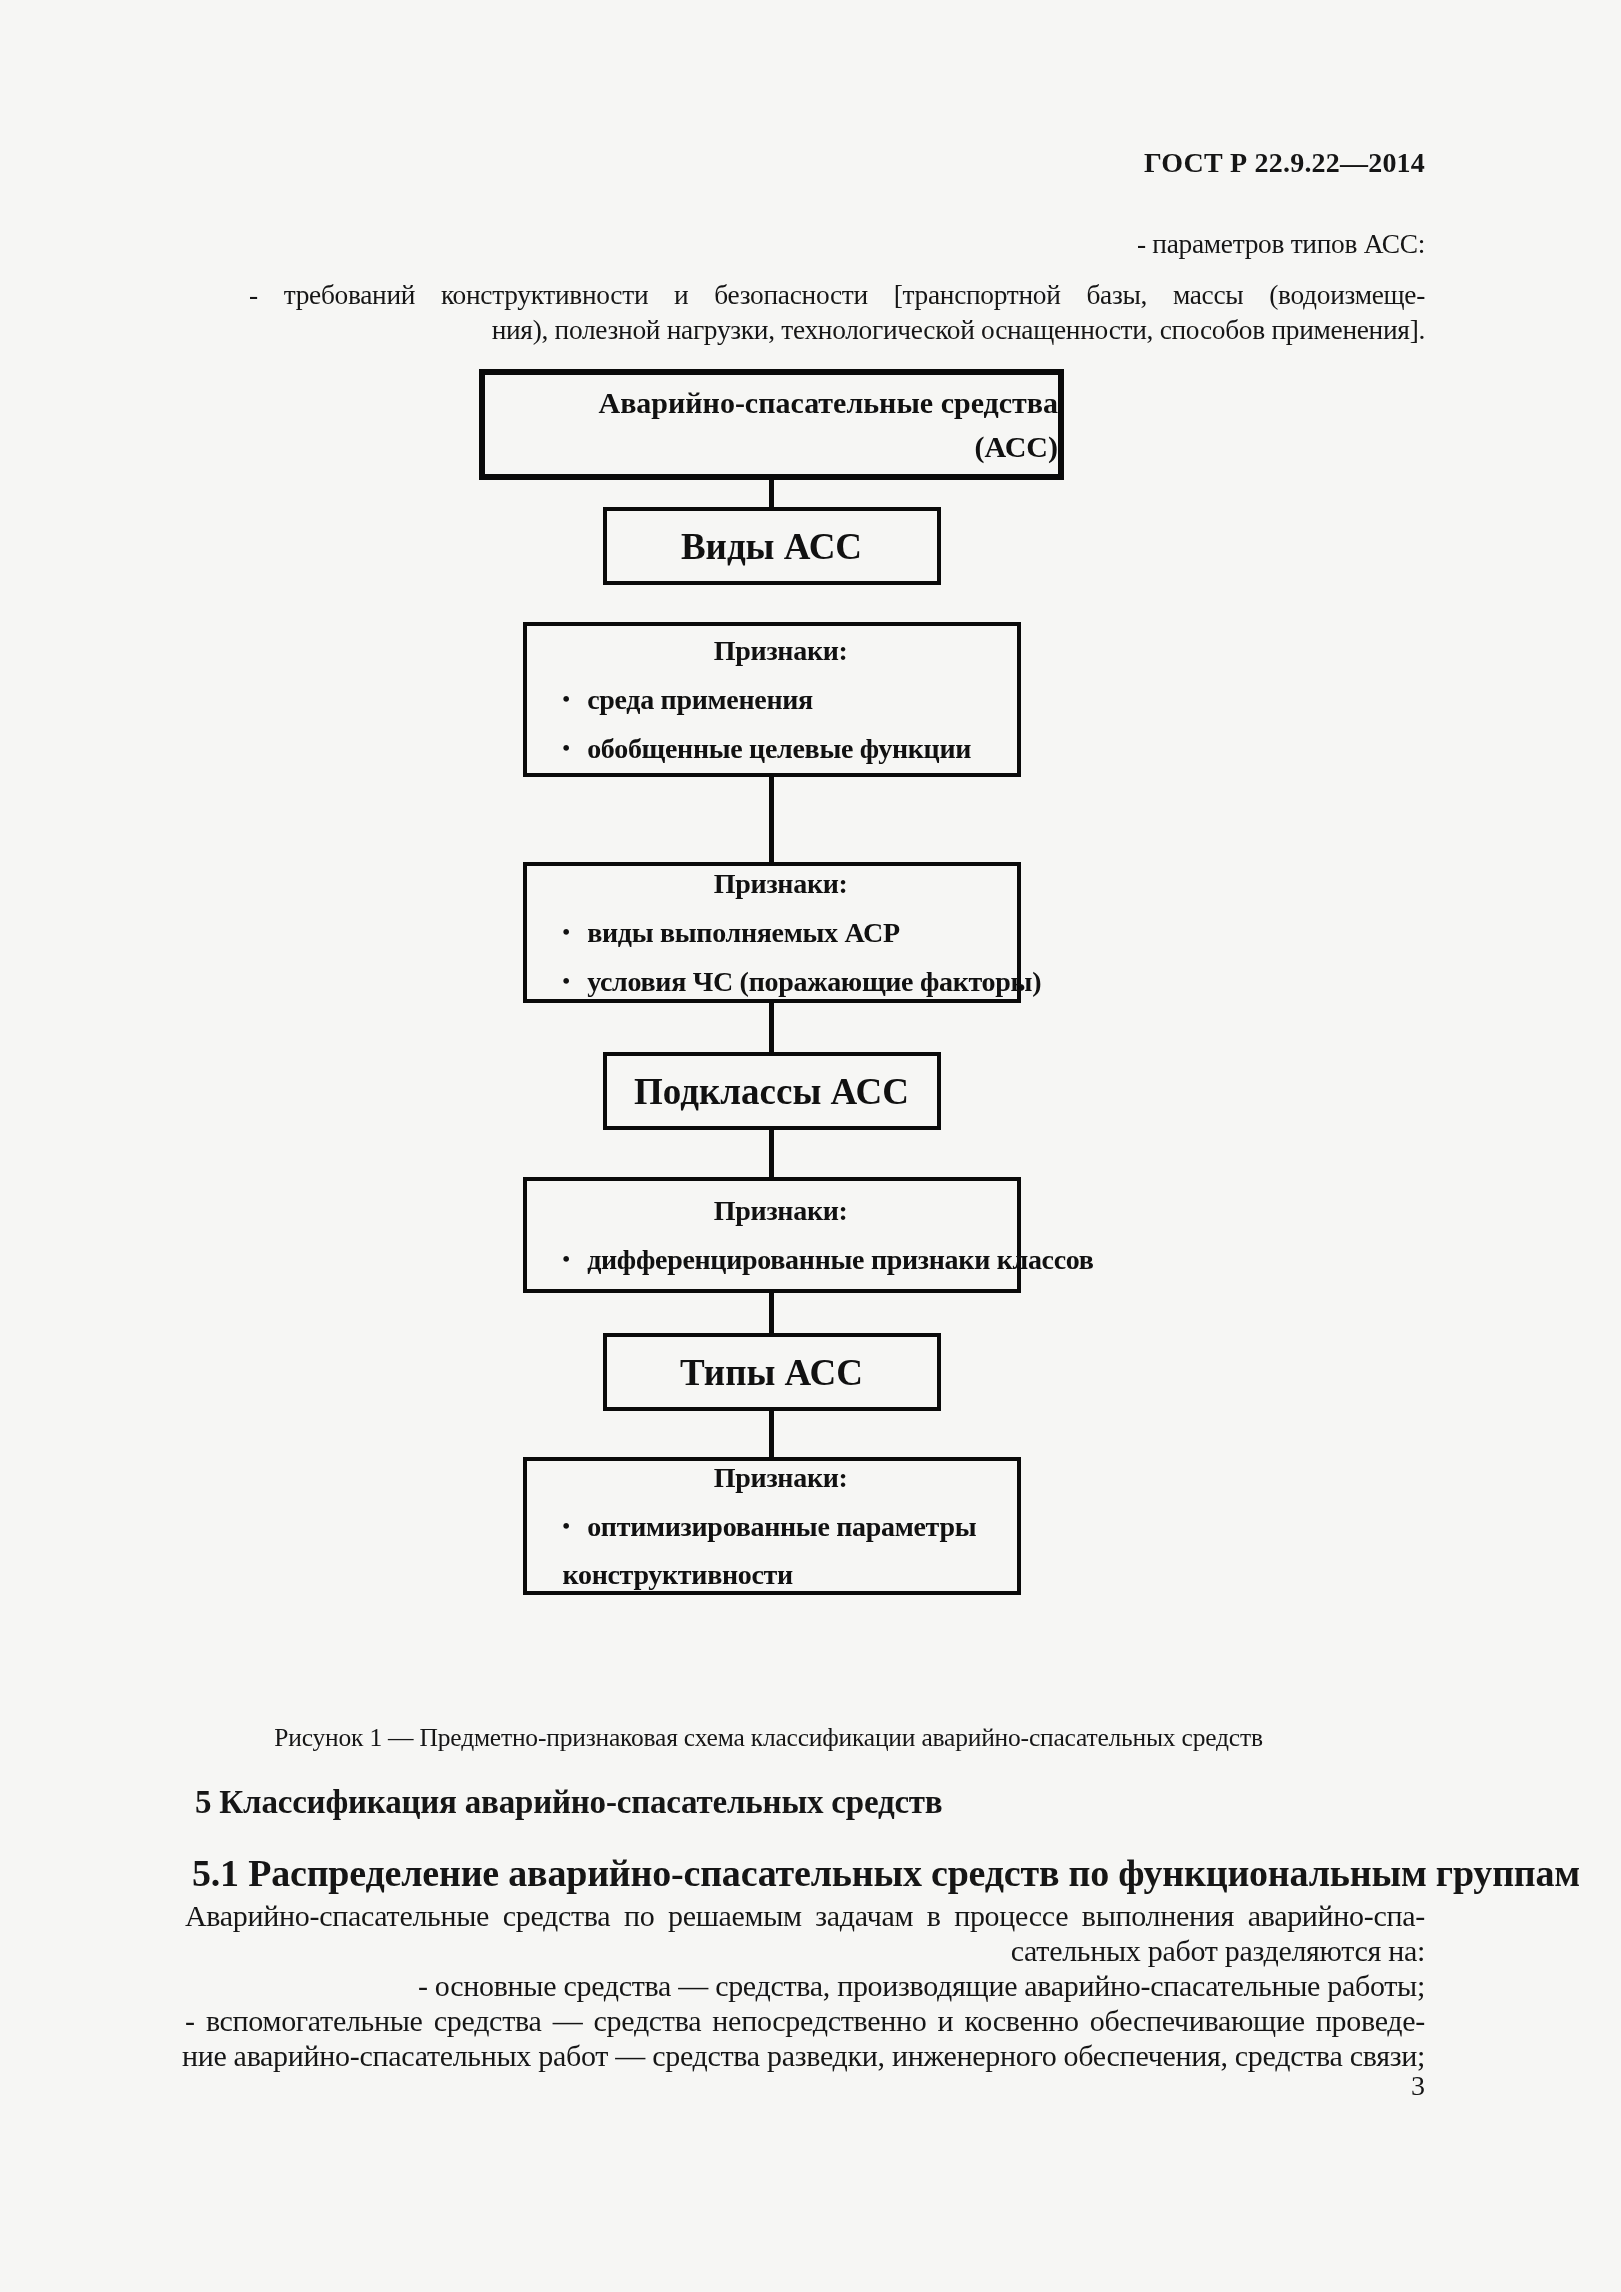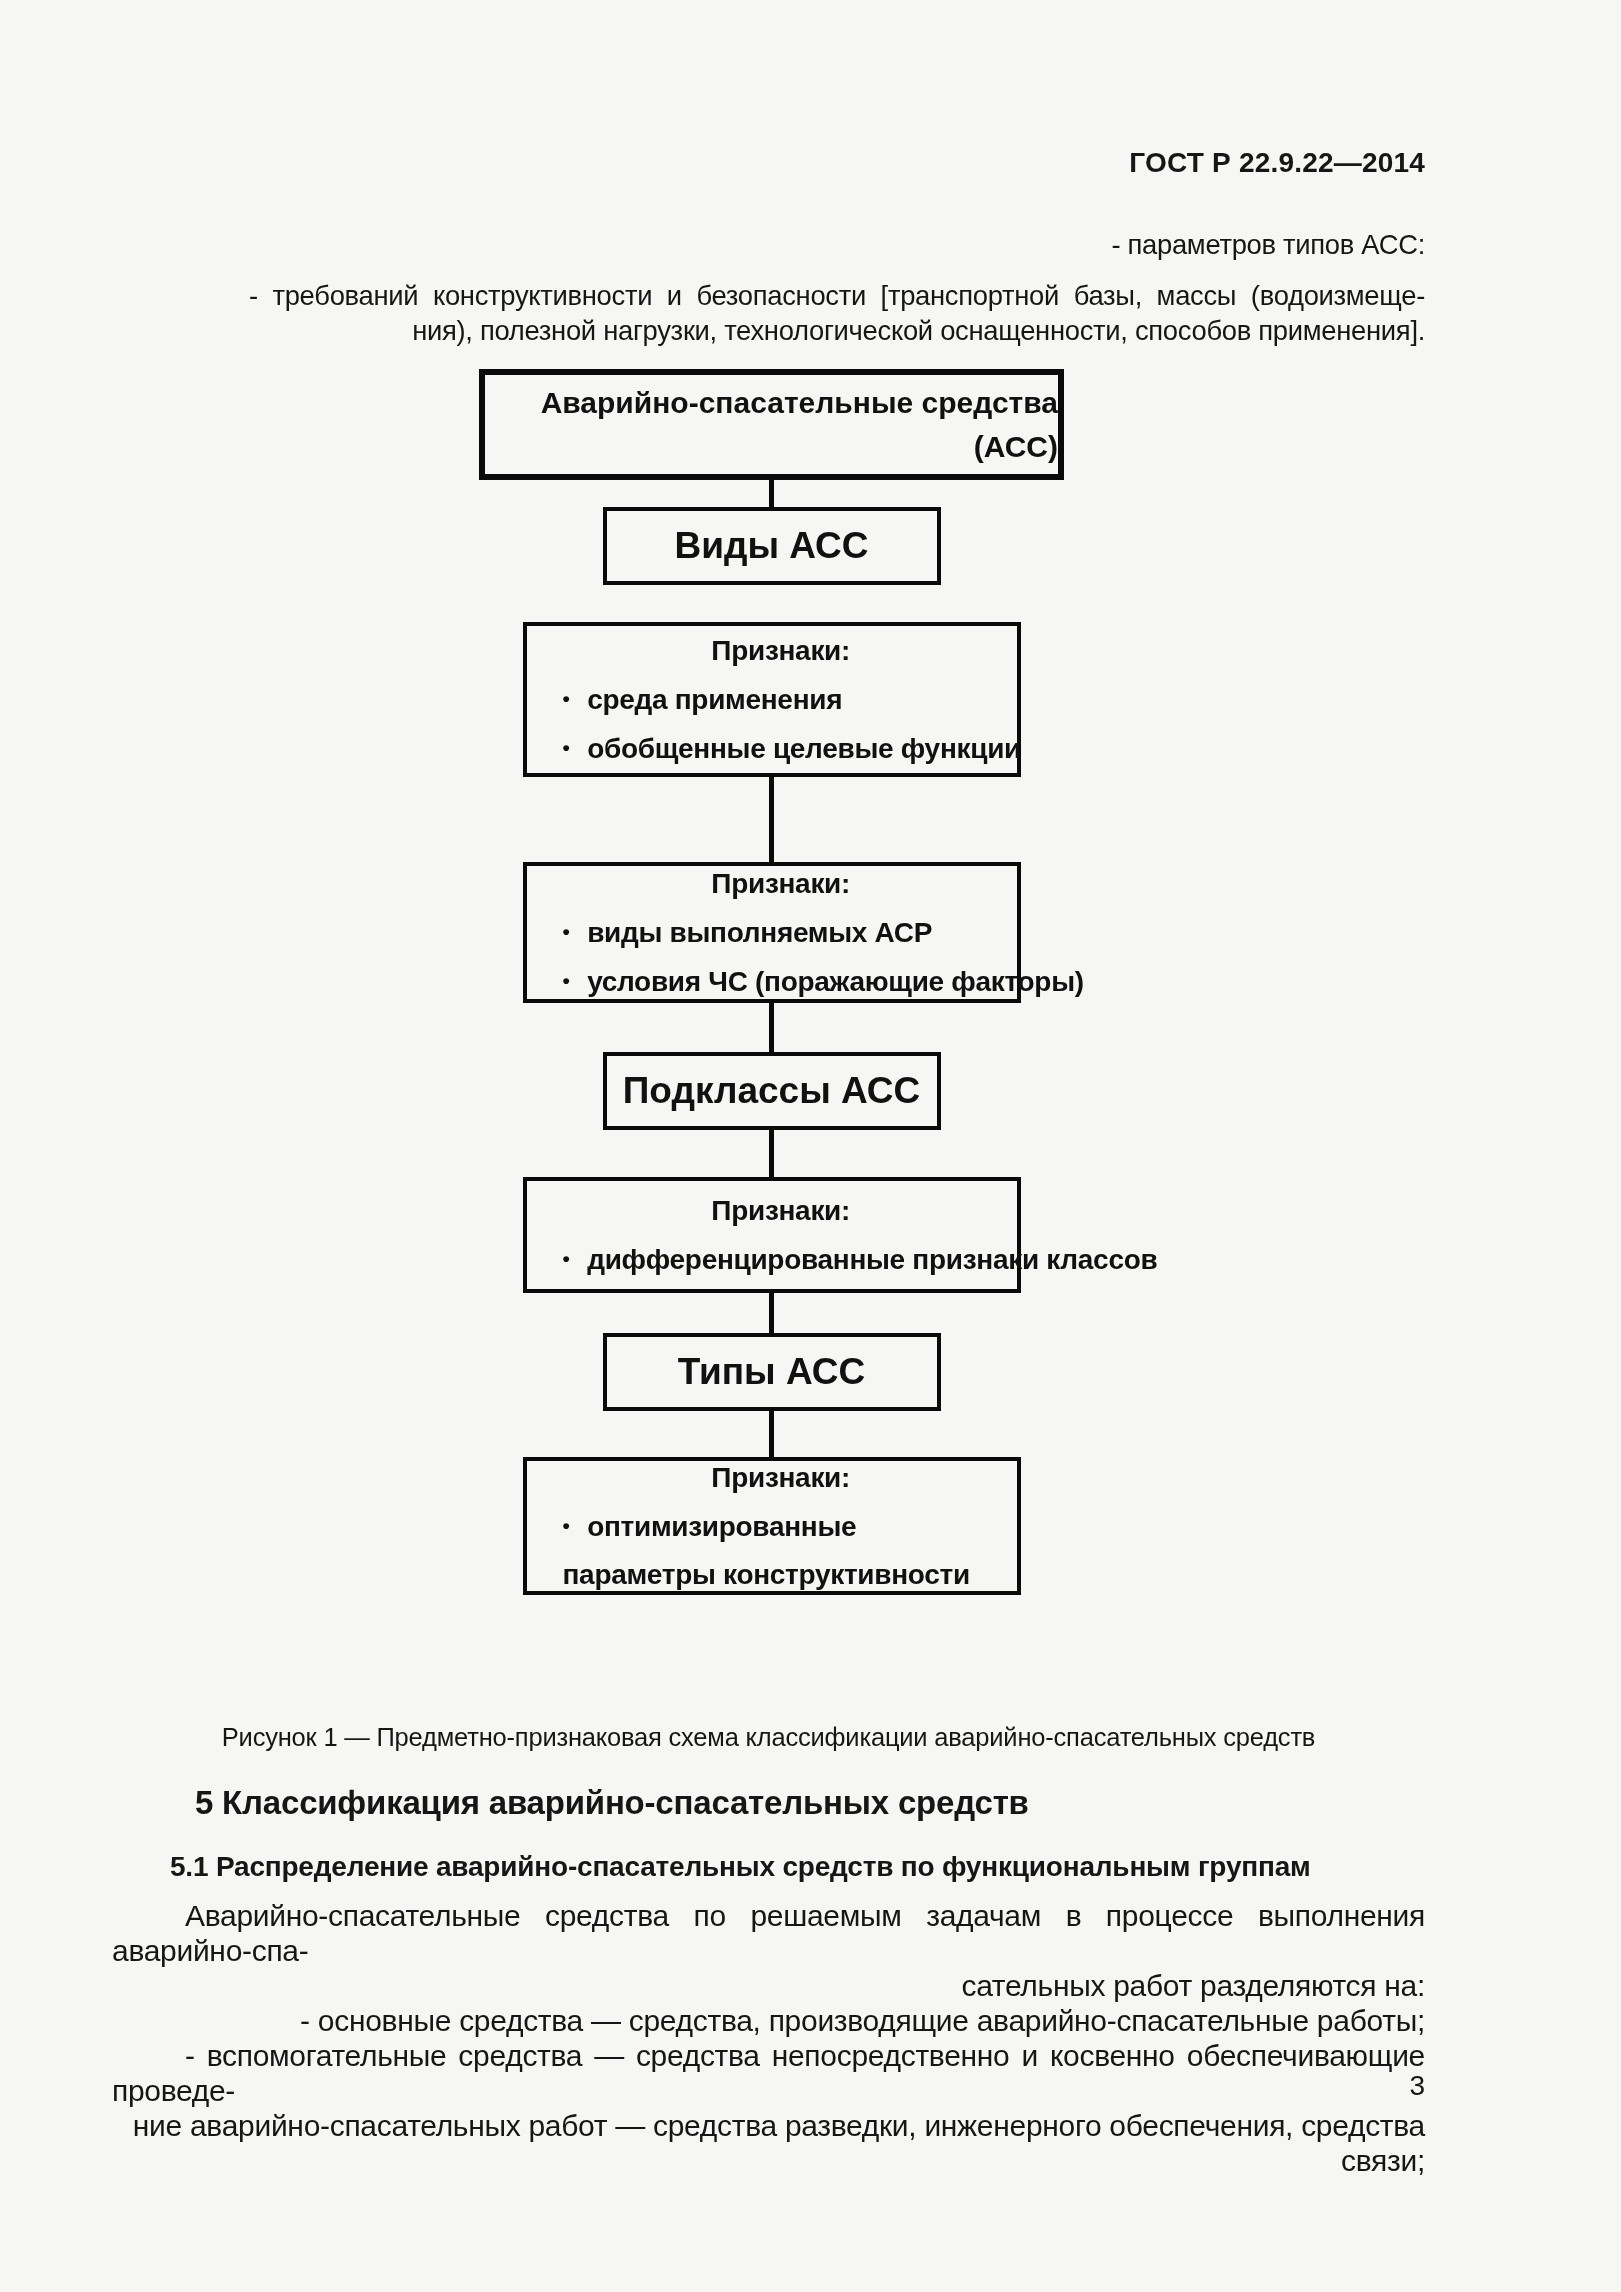--- a/index.html
+++ b/index.html
@@ -5,21 +5,21 @@
   html, body {
     margin: 0;
     padding: 0;
     background: #f6f6f4;
   }
   .page {
     position: relative;
     width: 1621px;
     height: 2293px;
     background: #f6f6f4;
-    font-family: Liberation Sans, sans-serif;
+    font-family: Liberation Serif, serif;
     color: #161616;
     overflow: hidden;
   }
 
   
   .gost-header {
     position: absolute;
     top: 147px;
     right: 196px;
     font-size: 28px;
@@ -117,22 +117,22 @@
     position: absolute;
     top: 1784px;
     left: 195px;
     font-size: 33px;
     font-weight: bold;
     letter-spacing: -0.2px;
   }
   .h2 {
     position: absolute;
     top: 1851px;
-    left: 170px;
-    font-size: 28px;
+    left: 192px;
+    font-size: 38px;
     font-weight: bold;
     letter-spacing: -0.2px;
   }
   .bodytext {
     position: absolute;
     top: 1898px;
     left: 112px;
     right: 196px;
     font-size: 30px;
     line-height: 35px;

